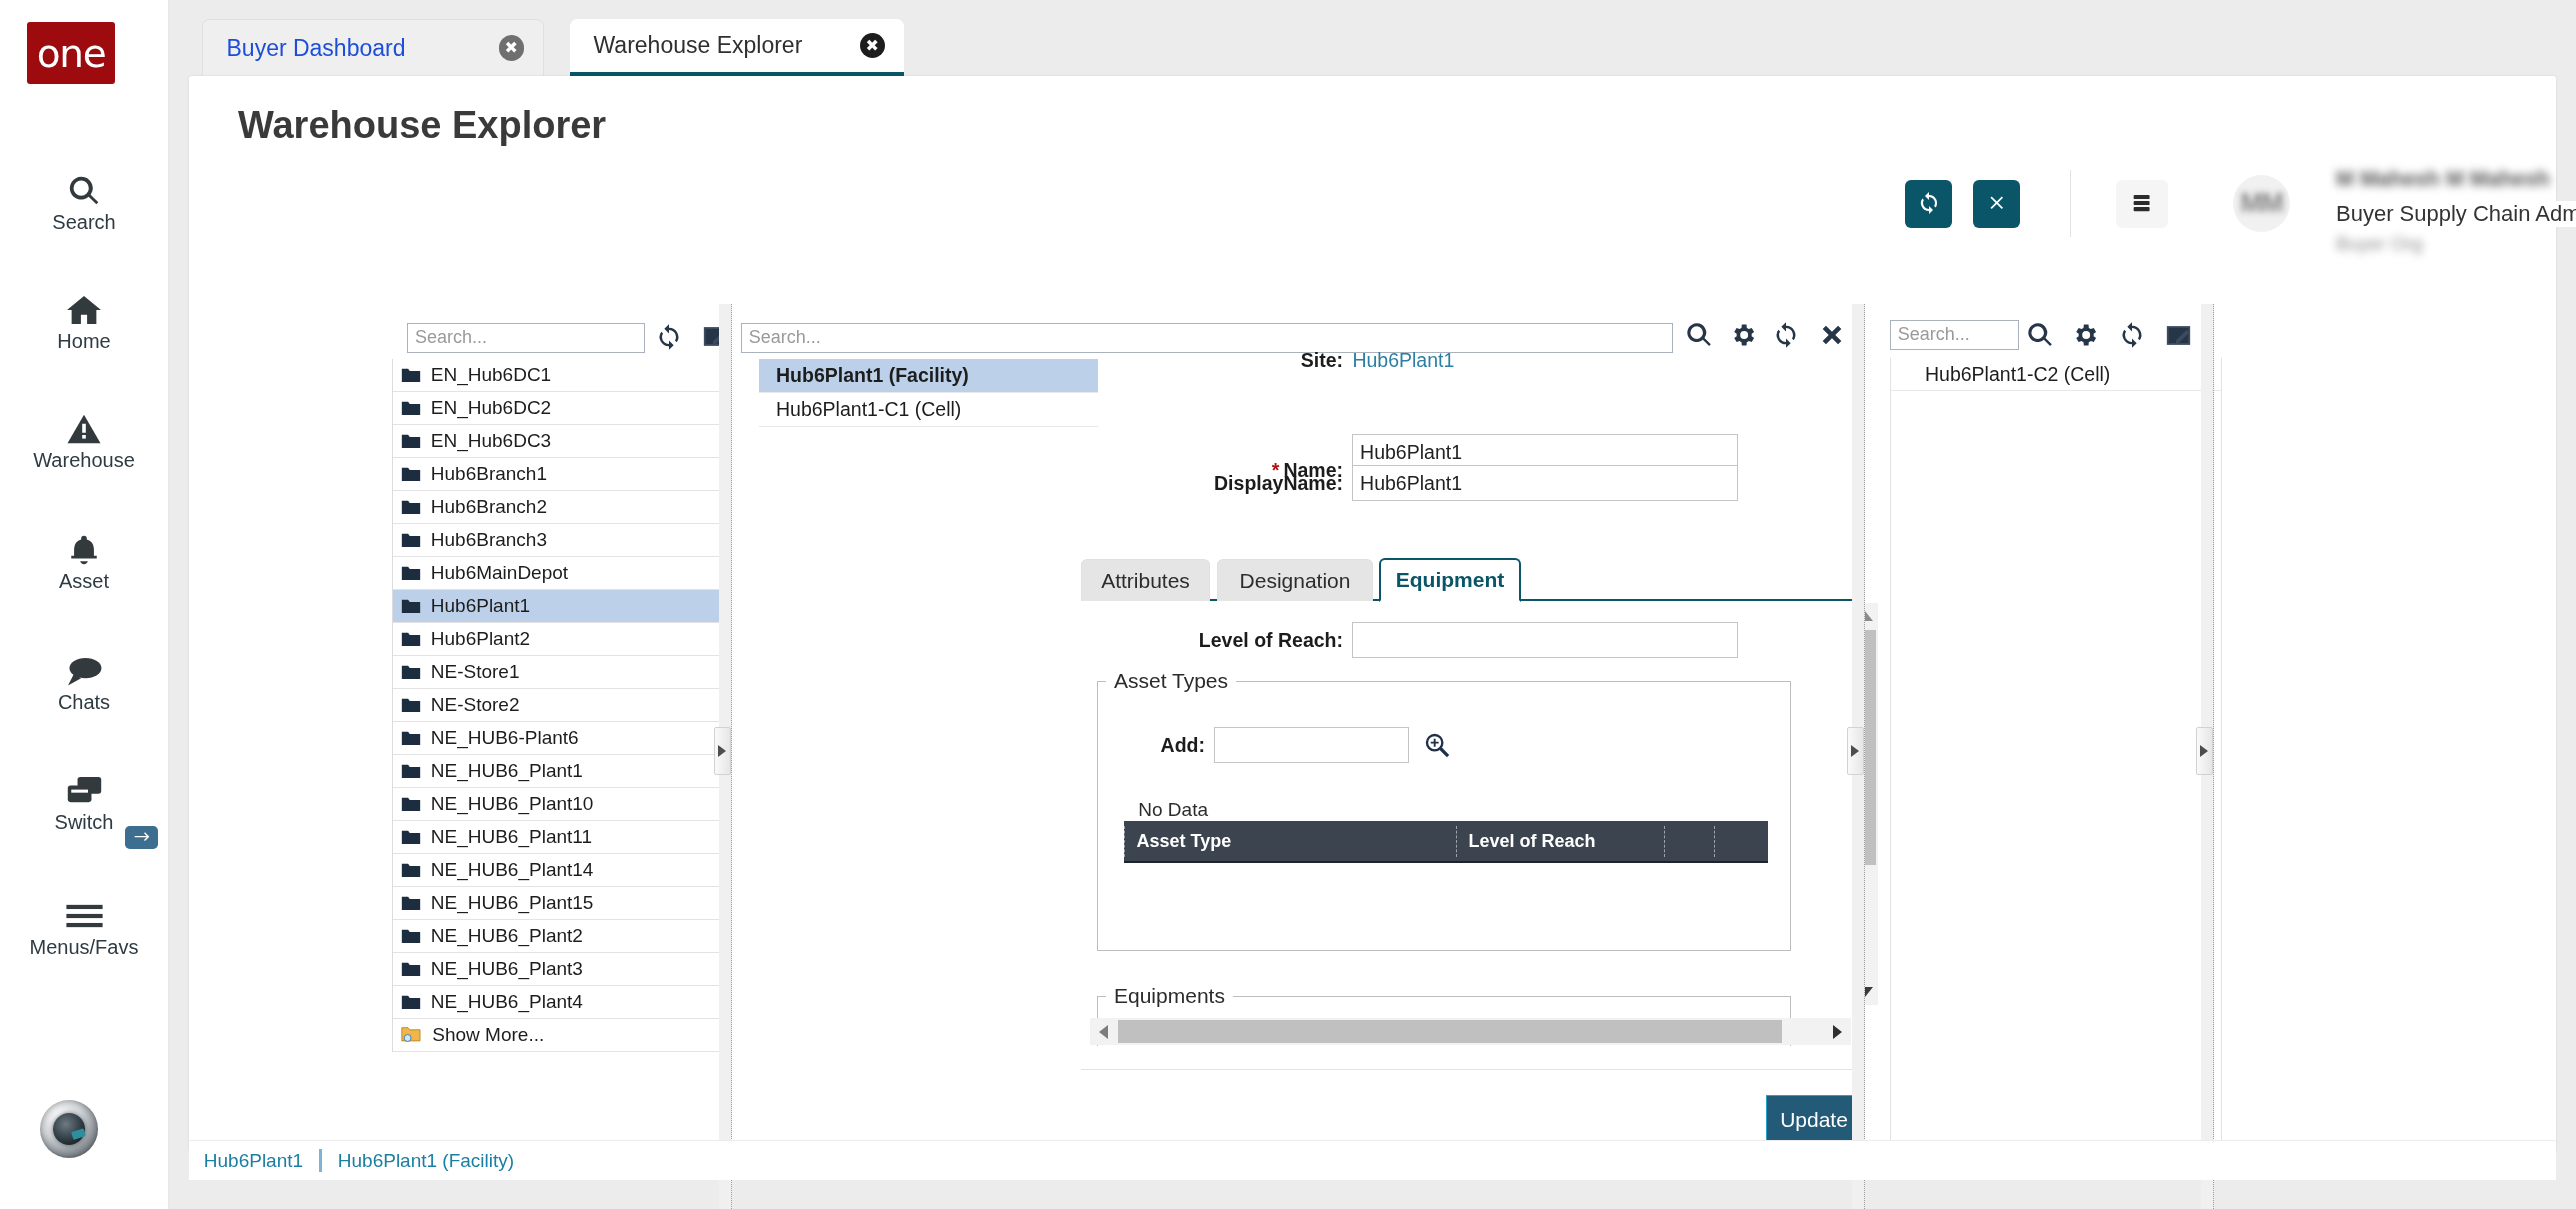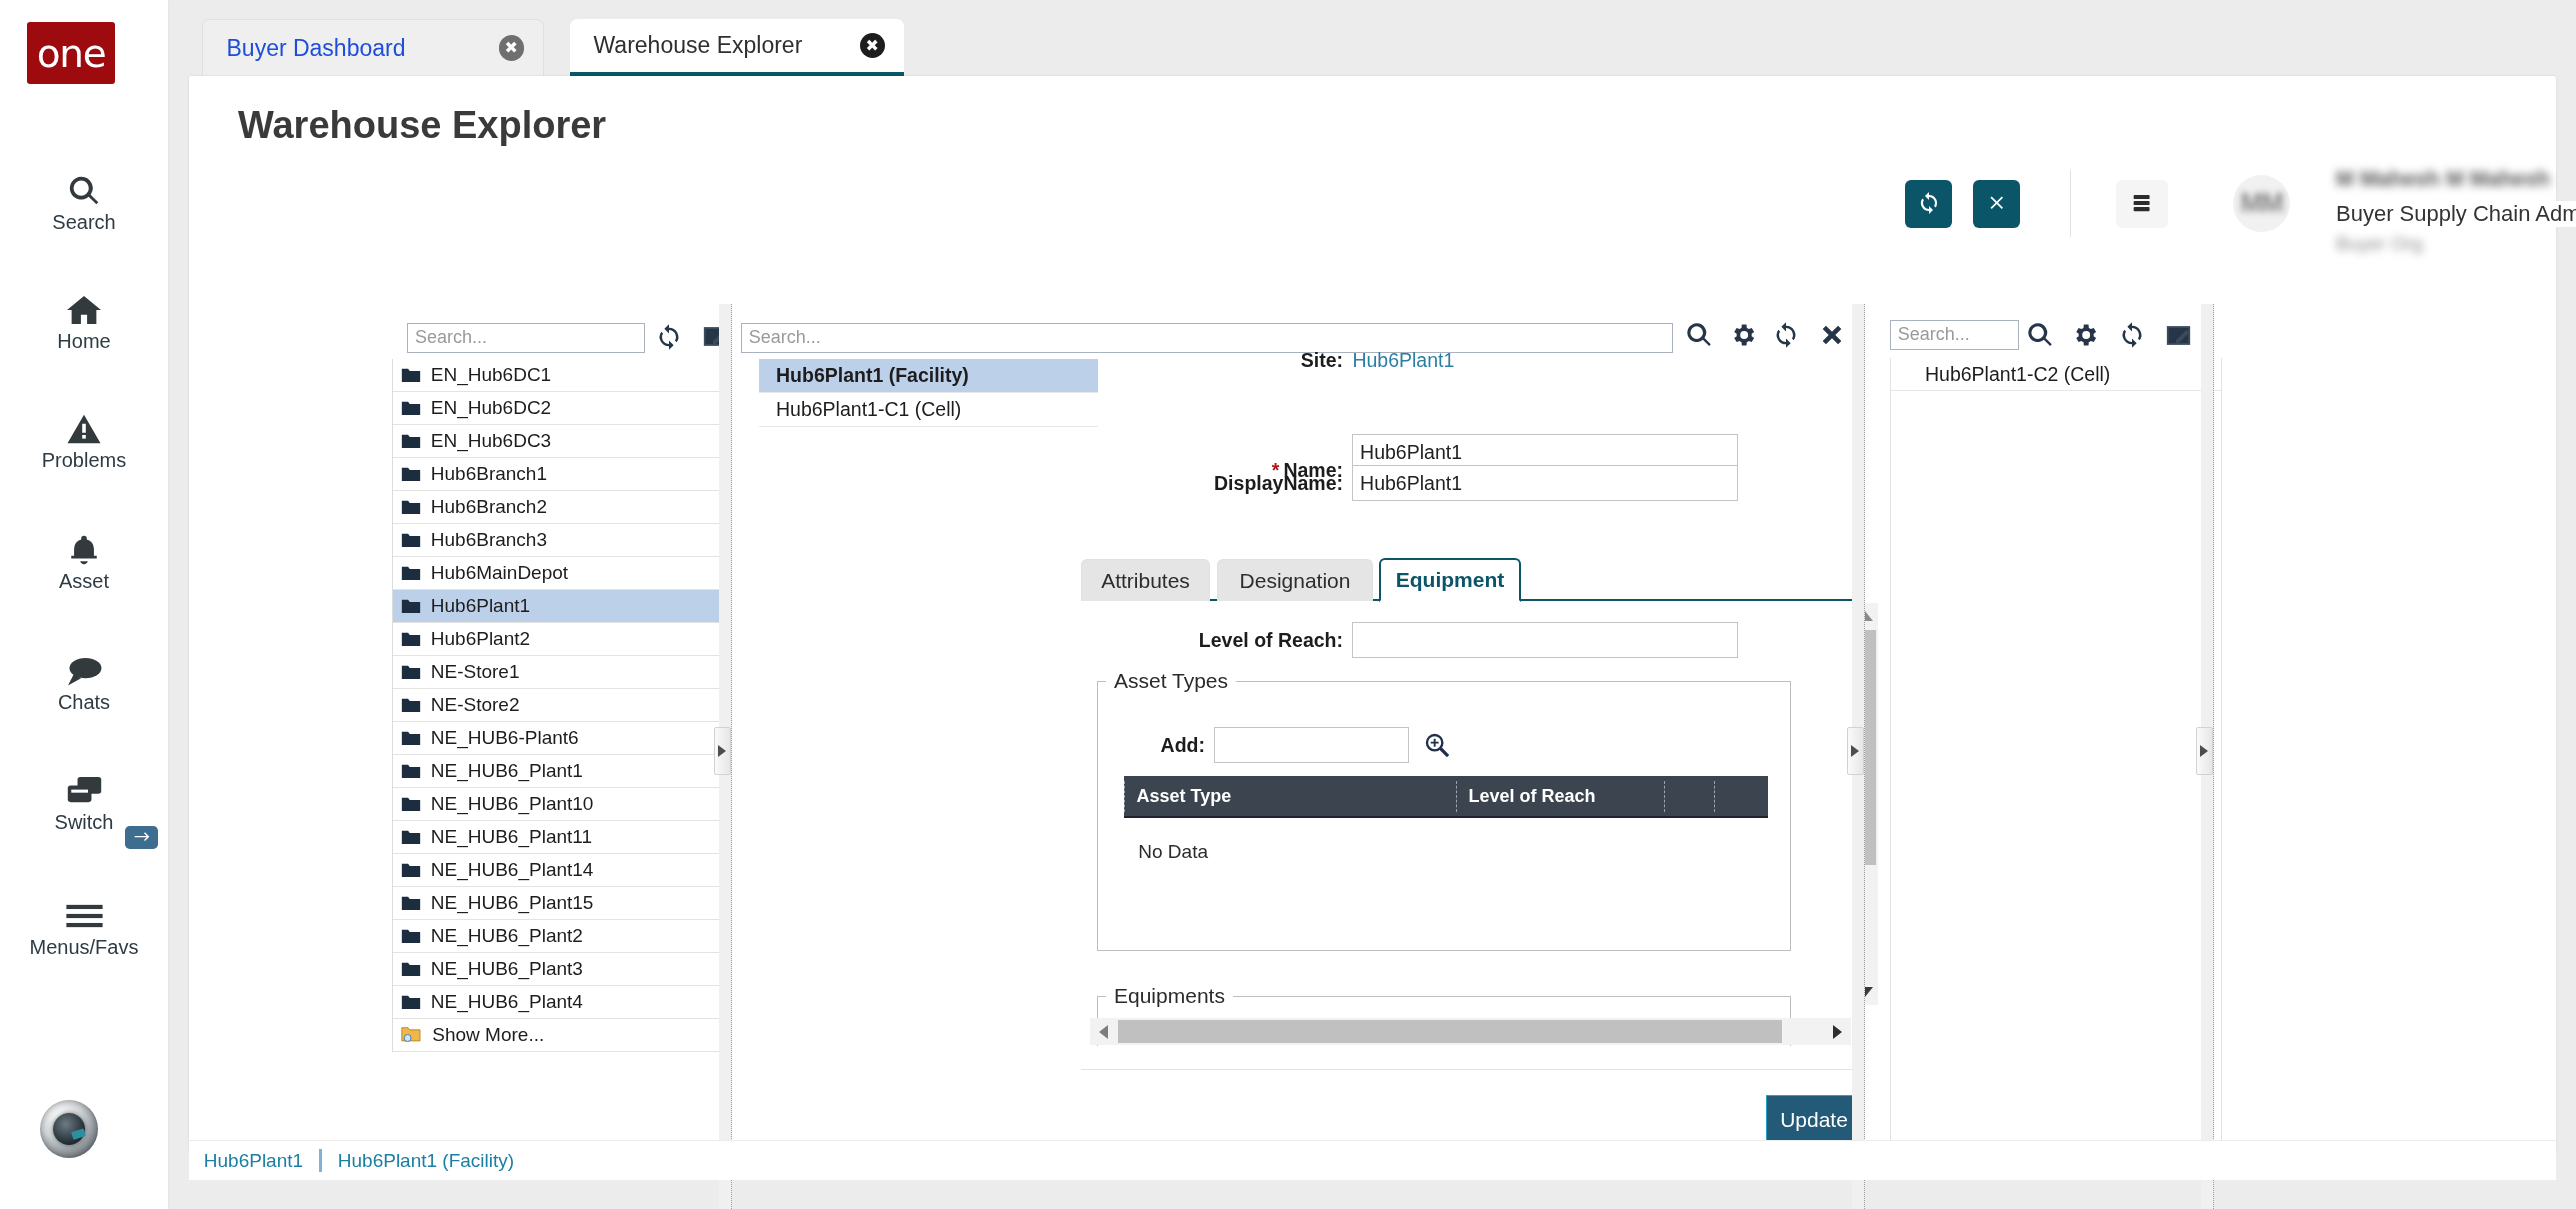--- a/index.html
+++ b/index.html
@@ -392,21 +392,21 @@
   </div>
 
   <div class="nav-item" style="top:409px">
     <span class="nav-icon">
       <svg width="36" height="32" viewBox="0 0 24 21">
           <path d="M12 1L1 20h22L12 1z"></path>
           <rect x="10.8" y="7" width="2.4" height="6" fill="#fff"></rect>
           <rect x="10.8" y="14.5" width="2.4" height="2.4" fill="#fff"></rect>
         </svg>
     </span>
-    <span class="nav-label">Problems</span>
+    <span class="nav-label">Warehouse</span>
   </div>
 
   <div class="nav-item" style="top:530px">
     <span class="nav-icon">
       <svg width="34" height="34" viewBox="0 0 24 24">
           <path d="M12 2a2 2 0 00-2 2v.6A7 7 0 005 11v5H3v2h18v-2h-2v-5a7 7 0 00-5-6.4V4a2 2 0 00-2-2zm0 20a2.8 2.8 0 002.7-2H9.3A2.8 2.8 0 0012 22z"></path>
         </svg>
     </span>
     <span class="nav-label">Asset</span>
   </div>
@@ -774,27 +774,27 @@
             <span id="asset-add-mag">
               <svg width="28" height="28" viewBox="0 0 24 24" fill="none" stroke="#20304a" stroke-width="2">
                 <circle cx="10" cy="10" r="6.6"></circle>
                   <path d="M15 15 L21.5 21.5" stroke-width="2.8"></path>
                 <path d="M10 6.6v6.8M6.6 10h6.8" stroke-width="1.6"></path>
               </svg>
             </span>
           </div>
 
           <div id="asset-table">
+            <div id="asset-nodata">No Data</div>
             <div id="asset-thead">
               <div class="th c0">Asset Type</div>
               <div class="th c1">Level of Reach</div>
               <div class="th c2"></div>
               <div class="th c3"></div>
             </div>
-            <div id="asset-nodata">No Data</div>
           </div>
         </fieldset>
 
         <fieldset class="group" id="grp-equip">
           <legend>Equipments</legend>
 
         </fieldset>
       </div>
 
       <div id="tb-vscroll">

